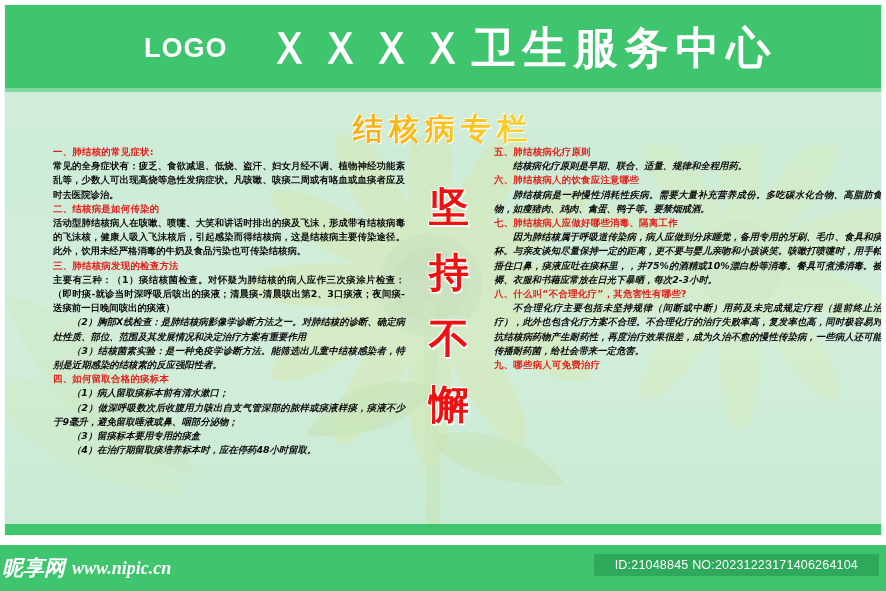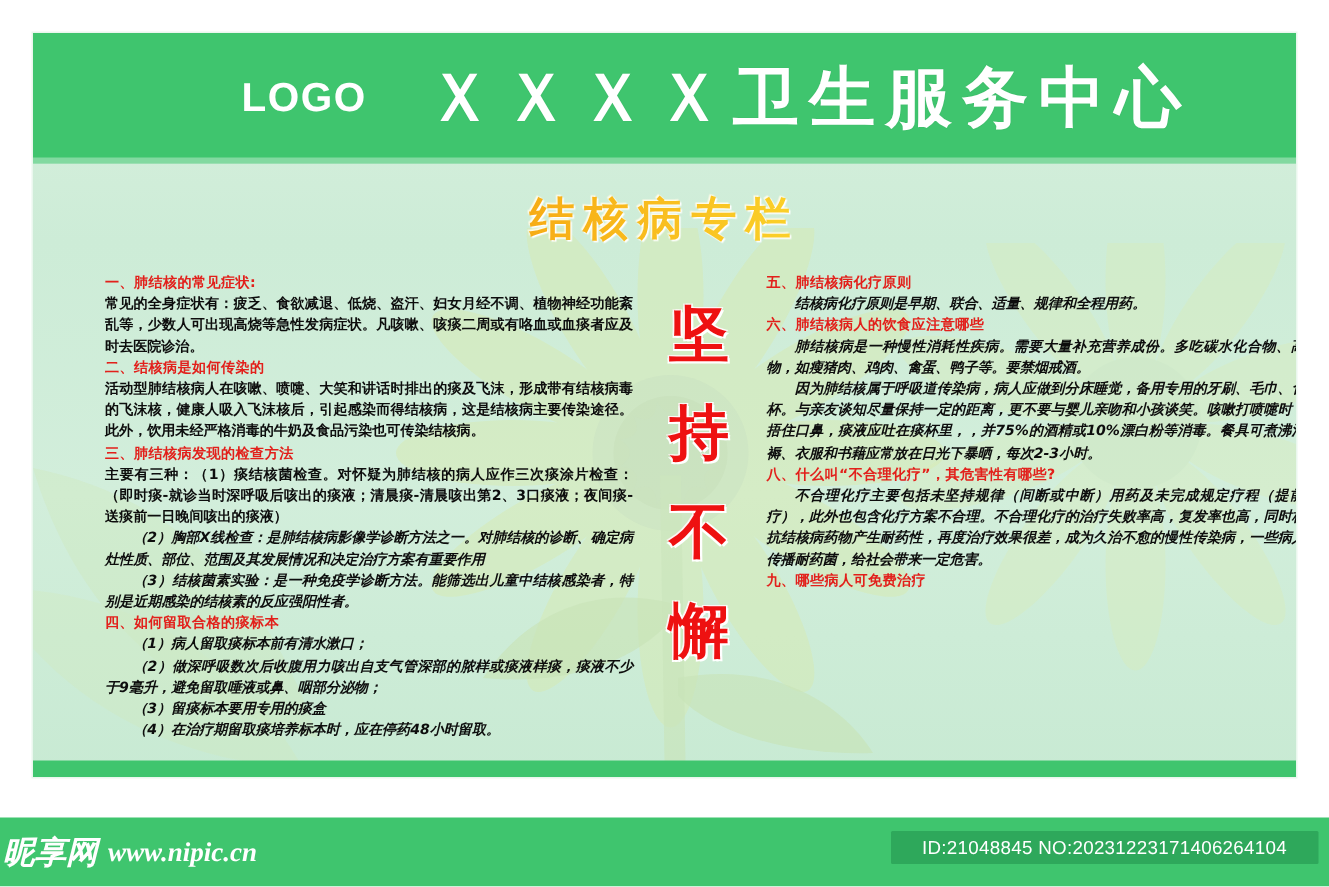--- a/index.html
+++ b/index.html
@@ -8,21 +8,21 @@
     background:#ffffff;
     font-family:"DejaVu Sans","Liberation Sans",sans-serif;
   }
   #root{position:relative;width:886px;height:591px;}
 
   
   .poster{
     position:absolute;left:0;top:0;width:886px;height:540px;
     background:#ffffff;
     box-sizing:border-box;
-    padding:21px;
+    padding:4px;
   }
   .poster-inner{
     position:relative;width:100%;height:100%;
     background:linear-gradient(180deg,#d8f0de 0%,#cdecd7 28%,#d2eedb 62%,#c8ead3 100%);
     overflow:hidden;
     border:1px solid #eaf7ee;
     box-sizing:border-box;
   }
 
   
@@ -65,21 +65,21 @@
     font-size:30px;font-weight:bold;letter-spacing:6px;
     font-family:"DejaVu Sans",sans-serif;
     background:linear-gradient(90deg,#f07d12 0%,#f59d0d 30%,#fbd32a 62%,#fde96a 100%);
     -webkit-background-clip:text;background-clip:text;color:transparent;
     -webkit-text-fill-color:transparent;
     filter:drop-shadow(1px 1px 0 #ffffff) drop-shadow(-1px -1px 0 #fffbe8);
   }
 
   
   .cols{
-    position:absolute;left:0;top:160px;width:100%;height:372px;
+    position:absolute;left:0;top:140px;width:100%;height:372px;
   }
   .col{
     position:absolute;top:0;
     font-size:9.4px;line-height:14.2px;
     color:#0d0d0d;
     font-family:"DejaVu Sans",sans-serif;
     font-weight:bold;
   }
   .col-left{left:48px;width:352px;}
   .col-right{left:489px;width:388px;}
@@ -220,20 +220,21 @@
           <span class="para indent">（4）在治疗期留取痰培养标本时，应在停药48小时留取。</span>
         </div>
 
         <div class="col col-right">
           <span class="head">五、肺结核病化疗原则</span>
           <span class="para indent">结核病化疗原则是早期、联合、适量、规律和全程用药。</span>
 
           <span class="head">六、肺结核病人的饮食应注意哪些</span>
           <span class="para indent">肺结核病是一种慢性消耗性疾病。需要大量补充营养成份。多吃碳水化合物、高脂肪食物，如瘦猪肉、鸡肉、禽蛋、鸭子等。要禁烟戒酒。</span>
 
+          <span class="head">七、肺结核病人应做好哪些消毒、隔离工作</span>
           <span class="para indent">因为肺结核属于呼吸道传染病，病人应做到分床睡觉，备用专用的牙刷、毛巾、食具和痰杯。与亲友谈知尽量保持一定的距离，更不要与婴儿亲吻和小孩谈笑。咳嗽打喷嚏时，用手帕捂住口鼻，痰液应吐在痰杯里，，并75%的酒精或10%漂白粉等消毒。餐具可煮沸消毒。被褥、衣服和书藉应常放在日光下暴晒，每次2-3小时。</span>
 
           <span class="head">八、什么叫“不合理化疗”，其危害性有哪些?</span>
           <span class="para indent">不合理化疗主要包括未坚持规律（间断或中断）用药及未完成规定疗程（提前终止治疗），此外也包含化疗方案不合理。不合理化疗的治疗失败率高，复发率也高，同时极容易对抗结核病药物产生耐药性，再度治疗效果很差，成为久治不愈的慢性传染病，一些病人还可能传播耐药菌，给社会带来一定危害。</span>
 
           <span class="head">九、哪些病人可免费治疗</span>
         </div>
 
       </div>
 

